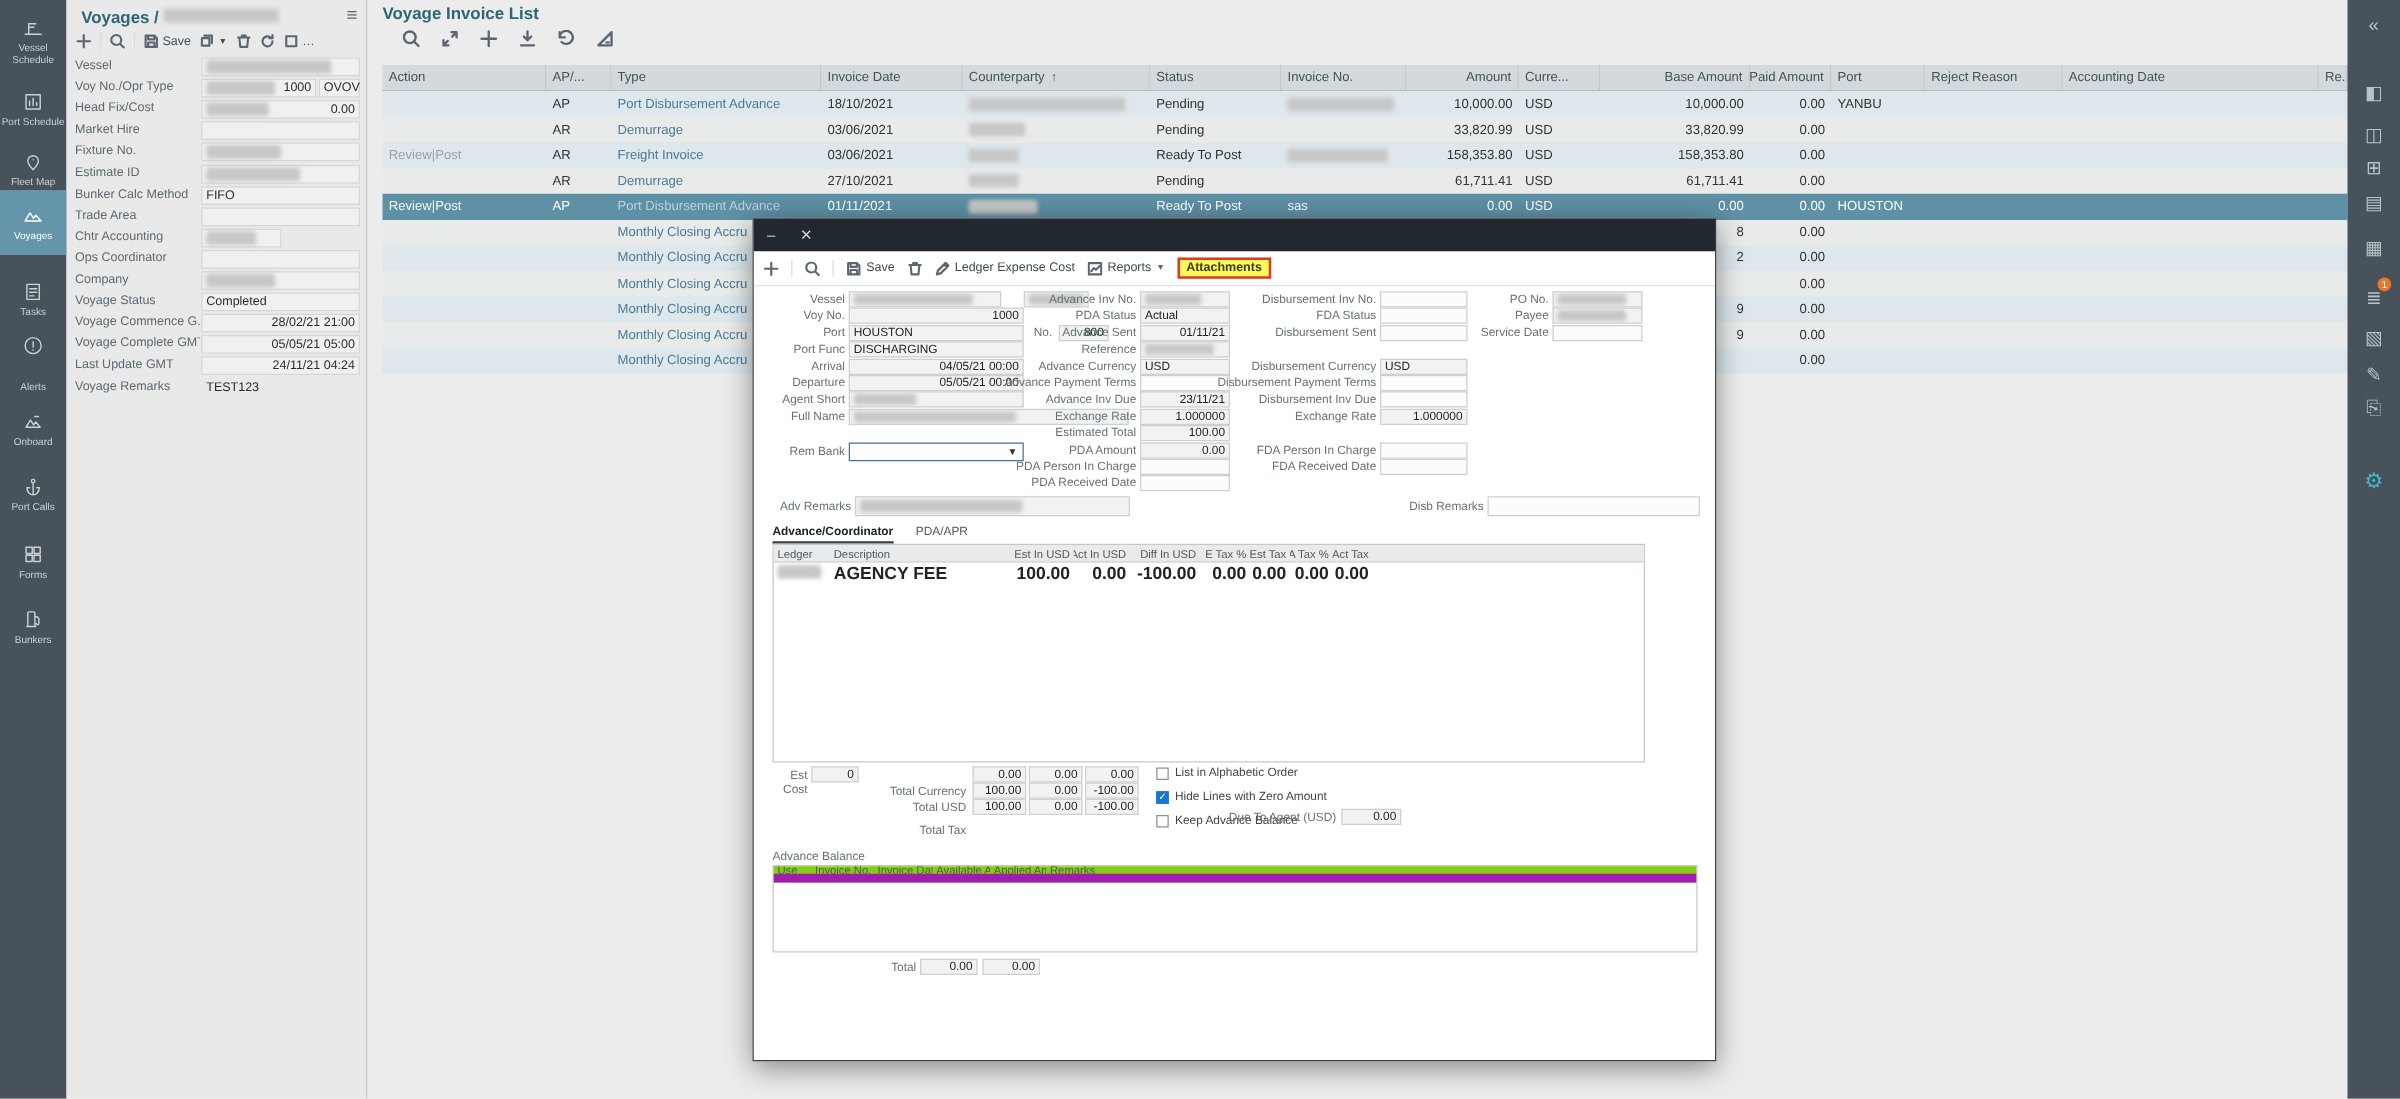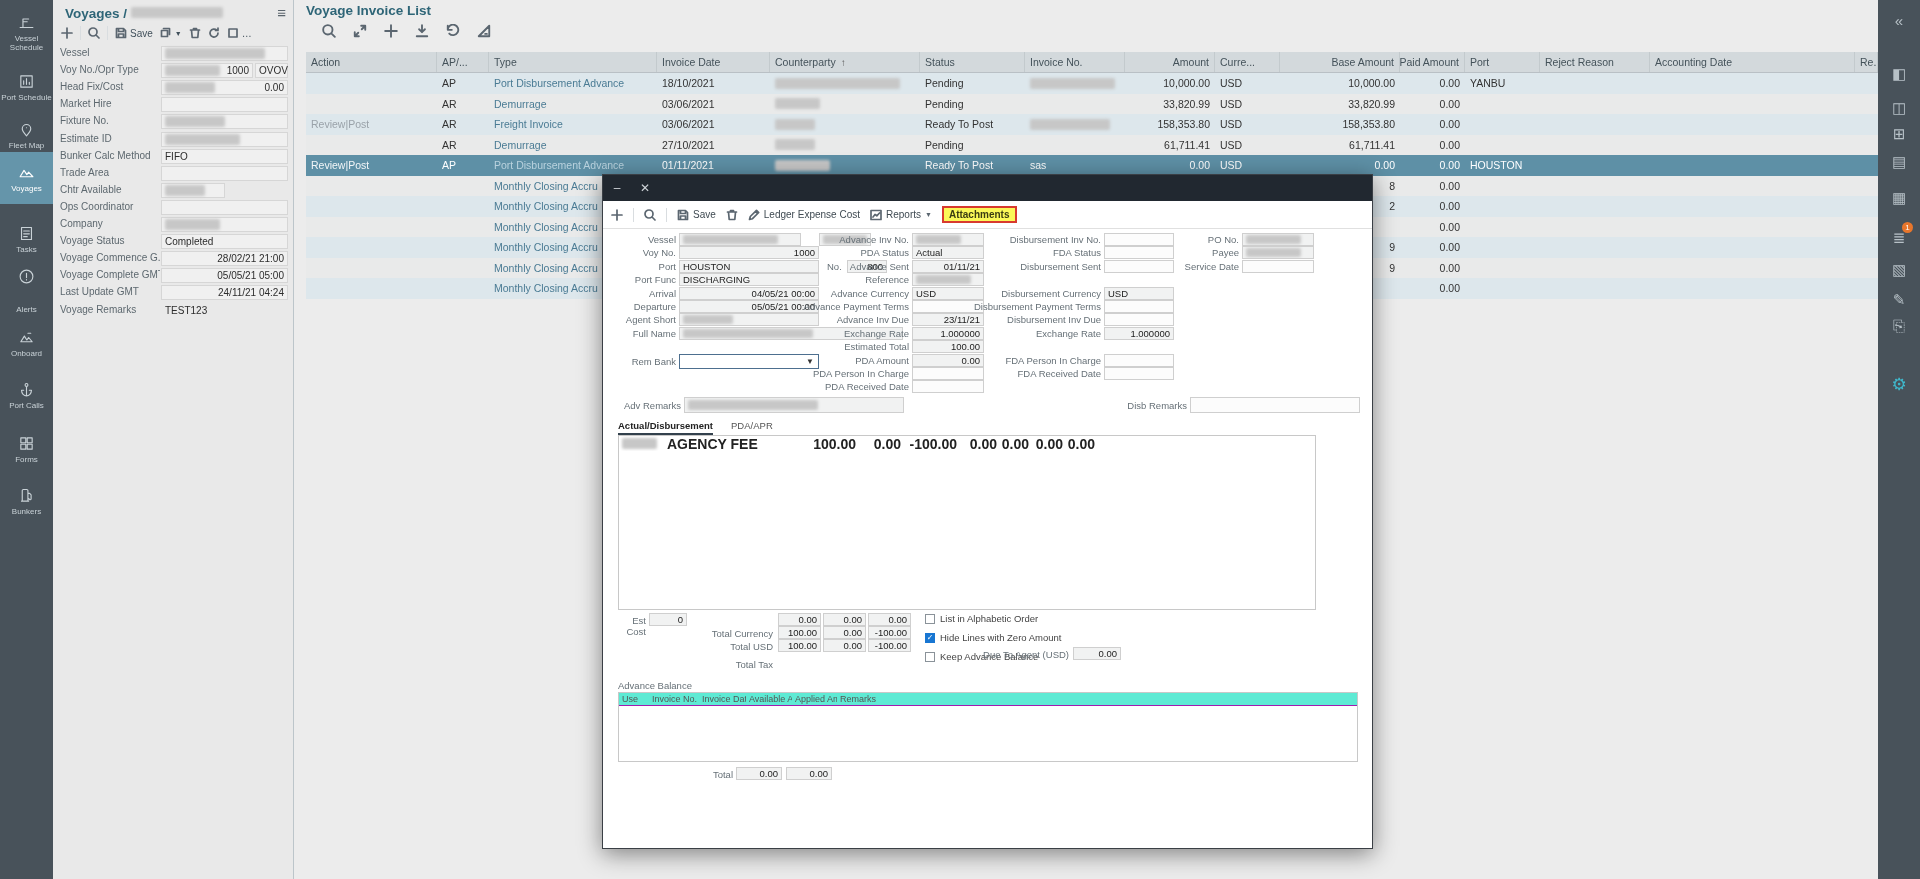--- a/index.html
+++ b/index.html
@@ -94,21 +94,21 @@
 
   .tot-label { font-size:9.5px; color:#667077; position:absolute; text-align:right; }
   .tot-box { position:absolute; height:13px; background:#f1f2f2; border:1px solid #cfcfcf; font-size:9.5px; color:#222; display:flex; align-items:center; justify-content:flex-end; padding:0 3px; }
   .cbrow { position:absolute; display:flex; align-items:center; gap:5px; cursor:pointer; }
   .cb { width:10px; height:10px; border:1px solid #8a9299; background:#fff; display:flex; align-items:center; justify-content:center; font-size:8px; color:#fff; }
   .cb.checked { background:#1876d2; border-color:#1876d2; }
   .cblabel { font-size:9.5px; color:#444; }
 
   .ab-title { position:absolute; left:15px; top:505px; font-size:9.5px; color:#667077; }
   #ab-table { position:absolute; left:15px; top:517px; width:740px; height:70px; background:#fff; border:1px solid #c8c8c8; }
-  .ab-head { display:flex; background:#5eead4; border-bottom:1px solid #a21caf; height:13px; }
+  .ab-head { display:flex; background:#84cc16; border-bottom:7px solid #a21caf; height:13px; }
 
   .m-bottom-total { position:absolute; top:592px; height:14px; }
 </style>
 </head>
 <body>
 
 <div id="app">
 
   <nav id="left-nav">
       <div class="nav-item" style="top: 8px;">
@@ -263,21 +263,21 @@
           <div class="flabel">Bunker Calc Method</div>
           <div class="fval">
             <span>FIFO</span>
           </div>
         </div>
         <div class="fieldrow" style="top: 165.7px;">
           <div class="flabel">Trade Area</div>
           <div class="fval"></div>
         </div>
         <div class="fieldrow" style="top: 182.8px;">
-          <div class="flabel">Chtr Available</div>
+          <div class="flabel">Chtr Accounting</div>
           <div class="fval" style="width: 64px;">
             <div class="redact" style="width: 40px; margin-right: auto;"></div>
           </div>
         </div>
         <div class="fieldrow" style="top: 199.9px;">
           <div class="flabel">Ops Coordinator</div>
           <div class="fval"></div>
         </div>
         <div class="fieldrow" style="top: 217px;">
           <div class="flabel">Company</div>
@@ -880,24 +880,35 @@
         <div class="frow" style="top: 222px; width: 771px; height: 16px;">
           <div class="flab" style="position: absolute; right: 693px; top: 3px;">Adv Remarks</div>
           <div class="finp" style="position: absolute; left: 81px; width: 220px; height: 16px; top: 0px;">
             <div class="redact" style="width: 130px; height: 10px;"></div>
           </div>
           <div class="flab" style="position: absolute; right: 187px; top: 3px;">Disb Remarks</div>
           <div class="finp empty" style="position: absolute; left: 587px; width: 170px; height: 16px; top: 0px;"></div>
         </div>
       </div>
     <div class="m-tabs" id="modal-tabs">
-        <div class="mtab active">Actual/Disbursement</div>
+        <div class="mtab active">Advance/Coordinator</div>
         <div class="mtab">PDA/APR</div>
       </div>
     <div id="ledger-table">
+        <div class="lt-head">
+          <div class="lt-cell" style="flex: 0 0 45px;">Ledger</div>
+          <div class="lt-cell" style="flex: 0 0 140px;">Description</div>
+          <div class="lt-cell r" style="flex: 0 0 55px;">Est In USD</div>
+          <div class="lt-cell r" style="flex: 0 0 45px;">Act In USD</div>
+          <div class="lt-cell r" style="flex: 0 0 56px;">Diff In USD</div>
+          <div class="lt-cell r" style="flex: 0 0 40px;">E Tax %</div>
+          <div class="lt-cell r" style="flex: 0 0 32px;">Est Tax</div>
+          <div class="lt-cell r" style="flex: 0 0 34px;">A Tax %</div>
+          <div class="lt-cell r" style="flex: 0 0 32px;">Act Tax</div>
+        </div>
         <div class="lt-row">
           <div class="lt-cell" style="flex: 0 0 45px;">
             <div class="redact" style="width: 35px;"></div>
           </div>
           <div class="lt-cell" style="flex: 0 0 140px;">AGENCY FEE</div>
           <div class="lt-cell r" style="flex: 0 0 55px;">100.00</div>
           <div class="lt-cell r" style="flex: 0 0 45px;">0.00</div>
           <div class="lt-cell r" style="flex: 0 0 56px;">-100.00</div>
           <div class="lt-cell r" style="flex: 0 0 40px;">0.00</div>
           <div class="lt-cell r" style="flex: 0 0 32px;">0.00</div>

